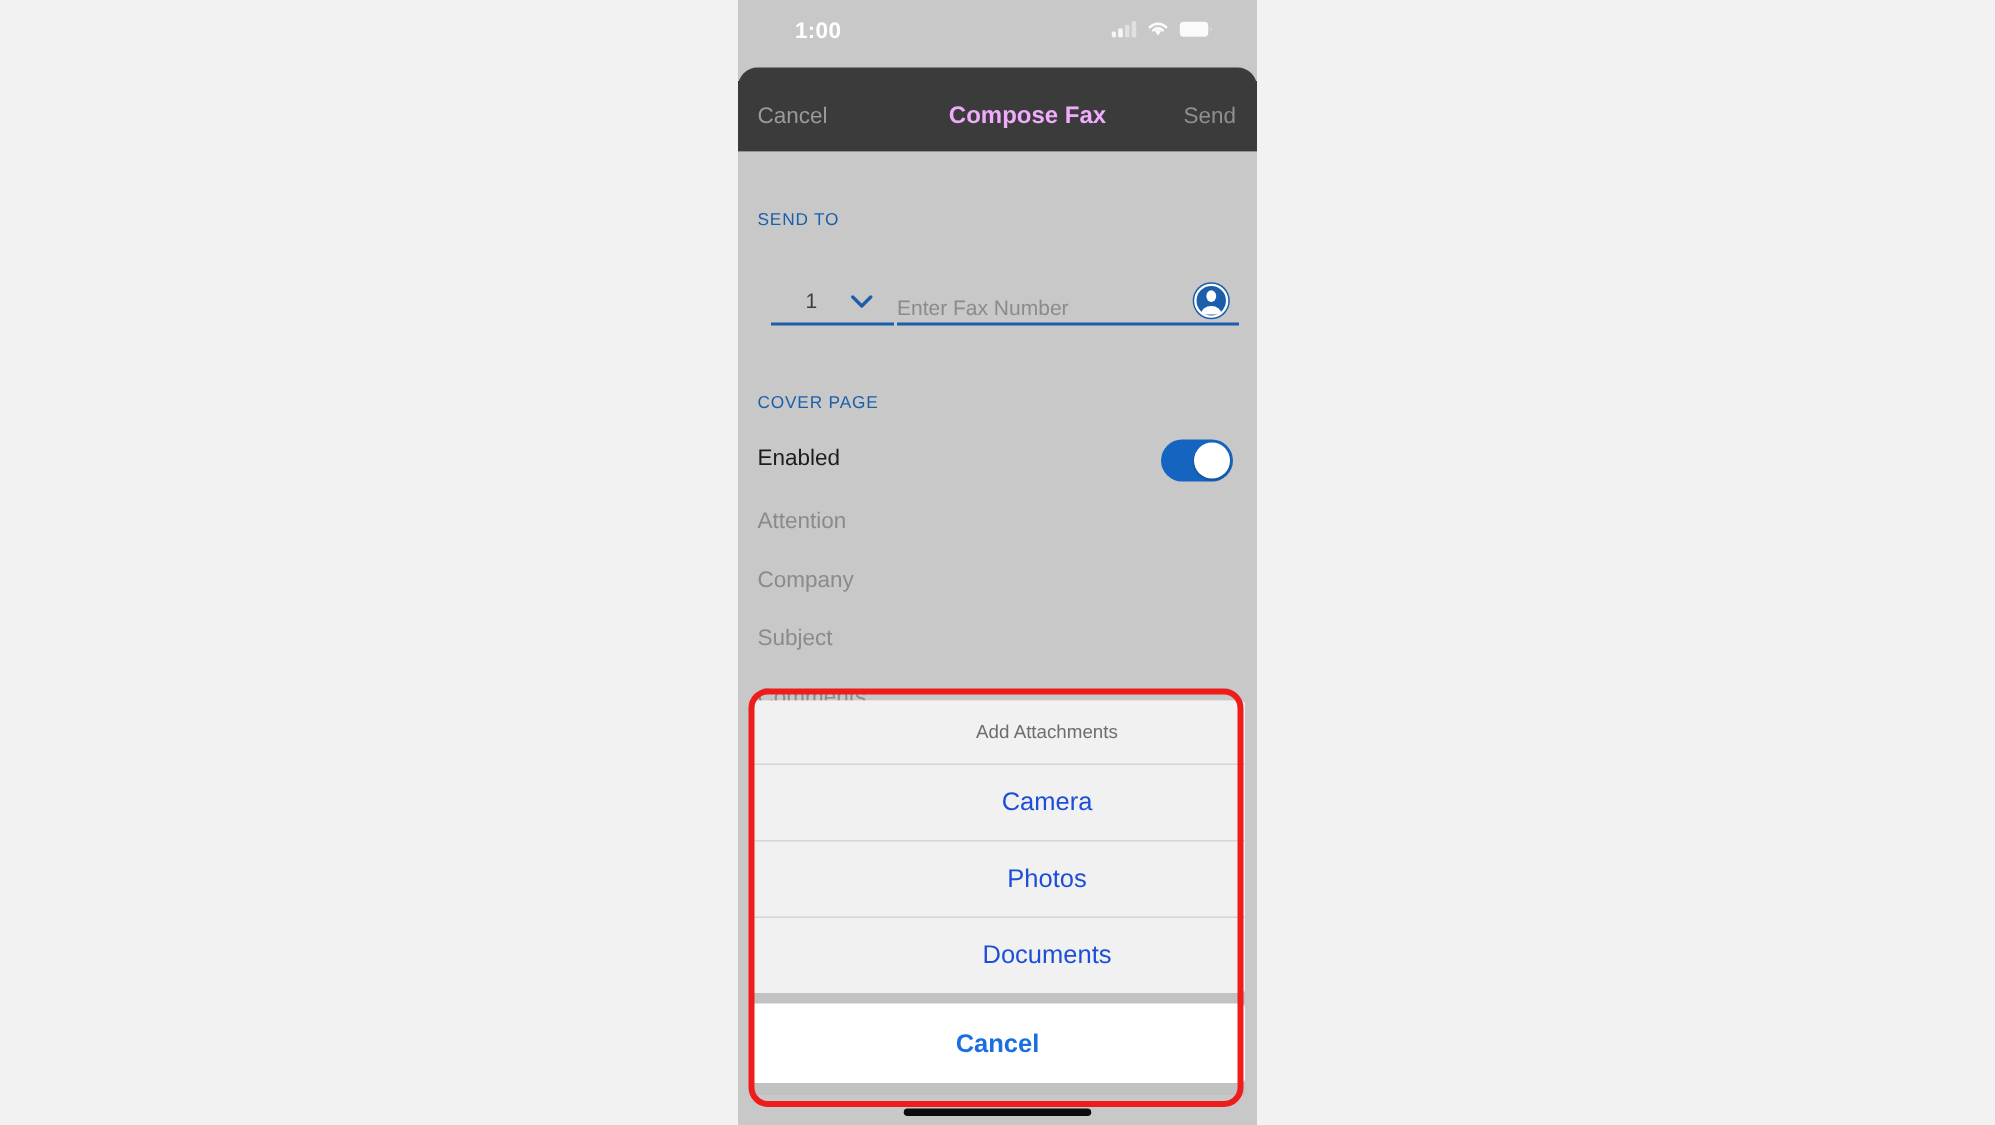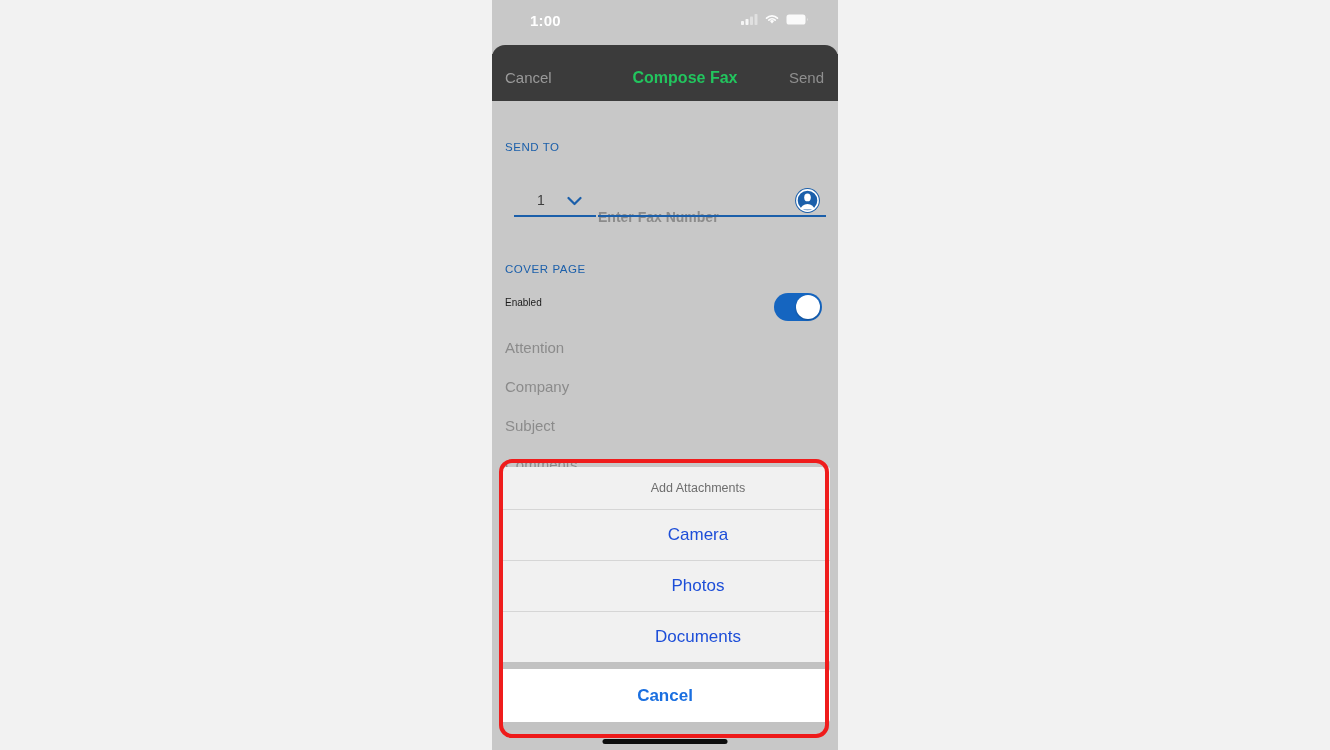--- a/index.html
+++ b/index.html
@@ -77,21 +77,21 @@
     left: 13px;
     font-size: 15px;
     color: #9a9a9a;
   }
   #nav-title {
     position: absolute;
     left: 0; width: 386px;
     text-align: center;
     font-size: 16px;
     font-weight: bold;
-    color: #22c55e;
+    color: #f0abfc;
   }
   #nav-send {
     position: absolute;
     right: 14px;
     font-size: 15px;
     color: #8f8f8f;
   }
 
   
   #form-body {
@@ -135,41 +135,40 @@
     background: #1b5faa;
   }
 
   #fax-input-wrap {
     position: absolute;
     left: 106px; top: 86px;
     width: 228px; height: 32px;
   }
   #fax-placeholder {
     position: absolute;
-    left: 0; top: 22px;
+    left: 0; top: 10px;
     font-size: 14px;
     color: #8b8b8b;
-    font-weight: bold;
   }
   #contact-icon {
     position: absolute;
     right: 5px; top: 0px;
   }
   #fax-underline {
     position: absolute;
     left: 0; top: 28px;
     width: 228px; height: 2px;
     background: #1b5faa;
   }
 
   
   #enabled-label {
     position: absolute;
     left: 13px; top: 196px;
-    font-size: 10px;
+    font-size: 15px;
     color: #1c1c1c;
   }
   #toggle {
     position: absolute;
     right: 16px; top: 192px;
     width: 48px; height: 28px;
     border-radius: 14px;
     background: #1565c0;
   }
   #toggle-knob {

